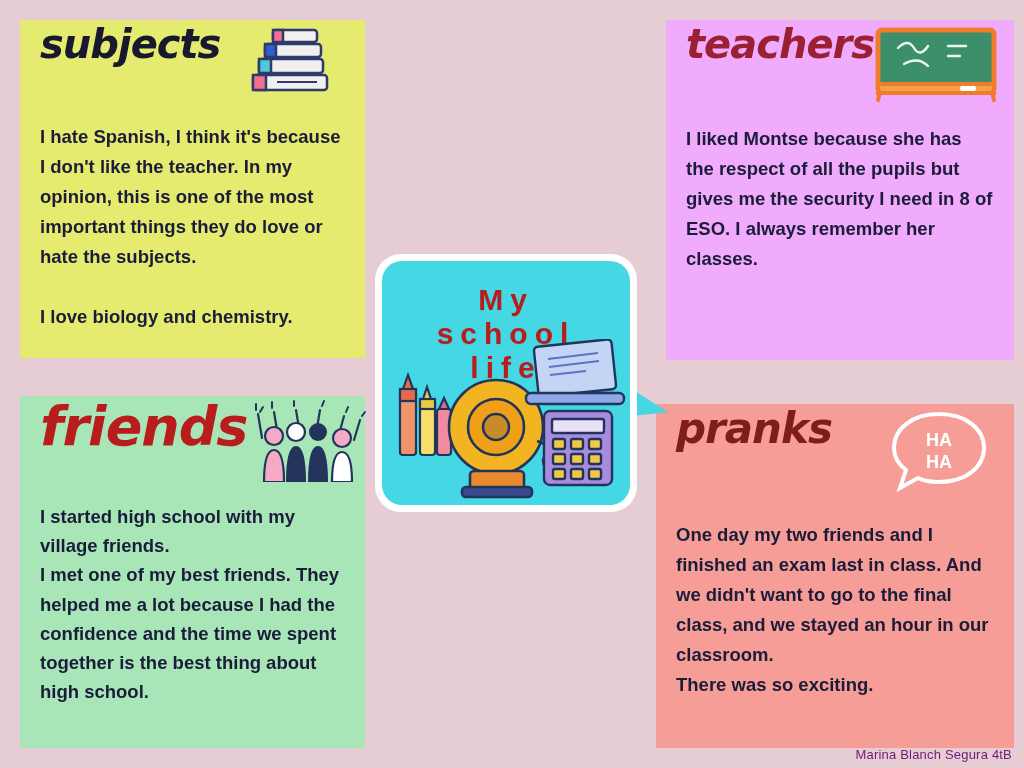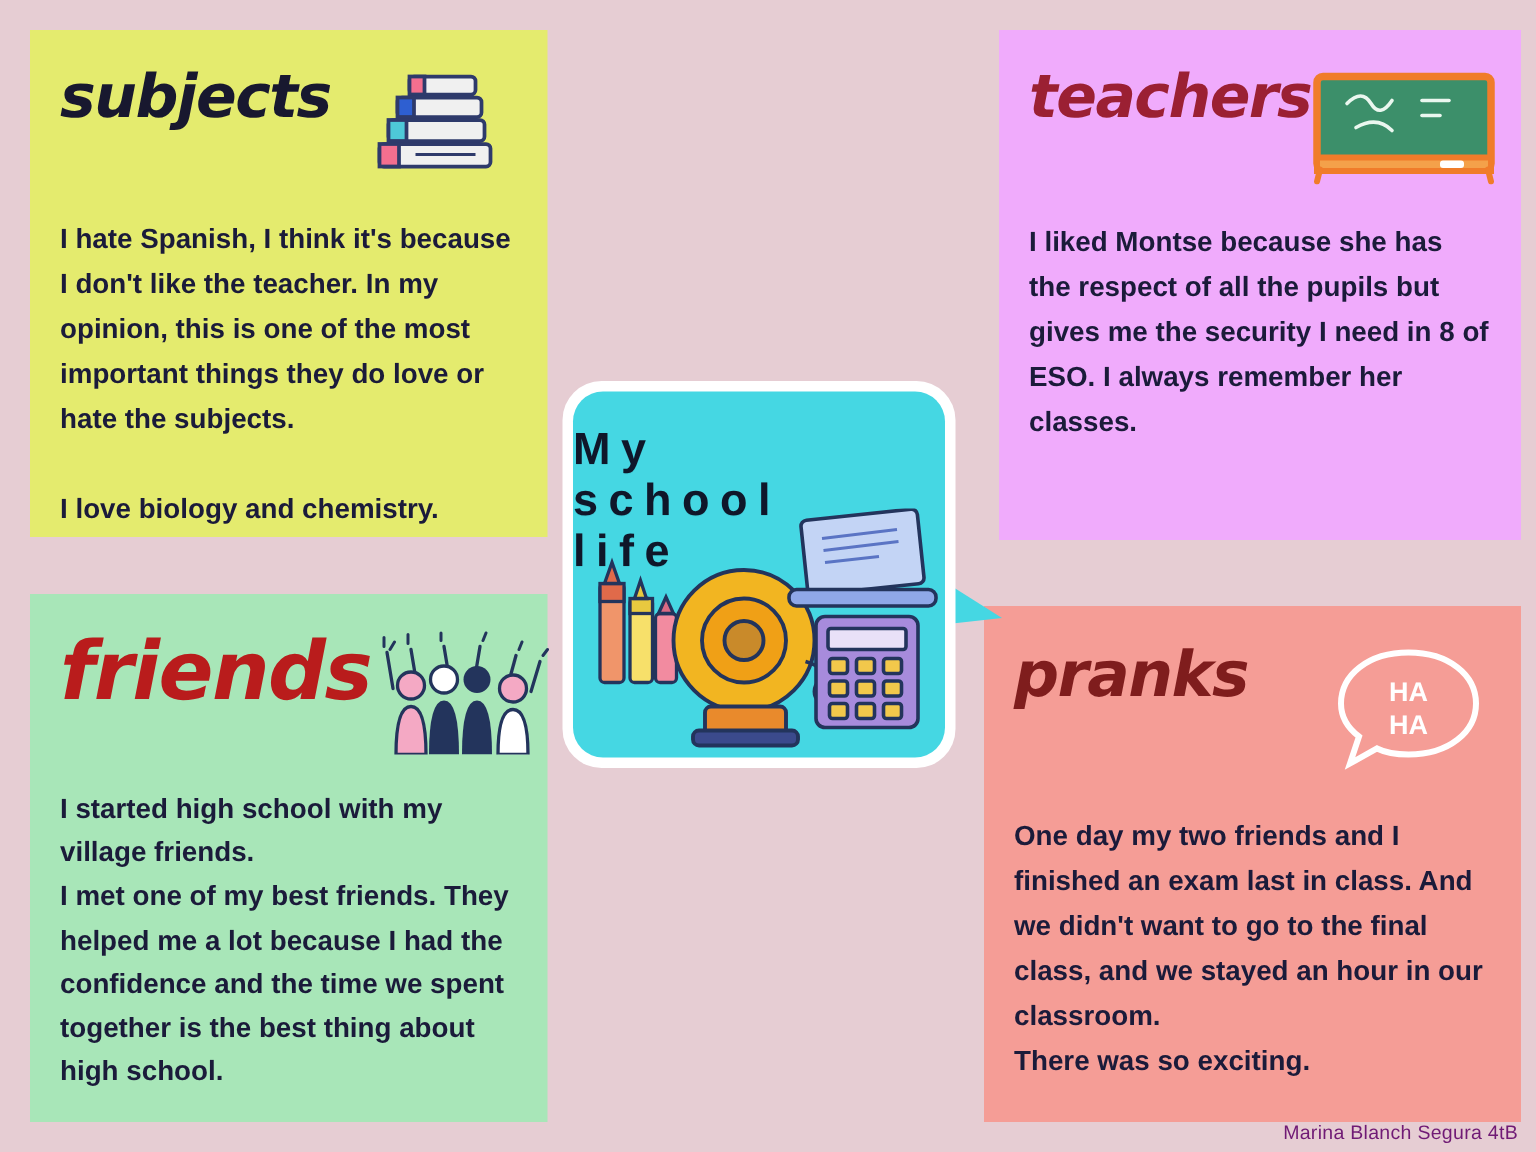--- a/index.html
+++ b/index.html
@@ -18,21 +18,21 @@
     position: absolute;
     left: 0; top: 0;
     width: 1024px;
     height: 768px;
   }
 
   
   .card {
     position: absolute;
     box-sizing: border-box;
-    padding: 25px 20px 18px 20px;
+    padding: 4px 20px 18px 20px;
   }
   .card-title {
     font-family: "DejaVu Sans", sans-serif;
     font-weight: bold;
     font-style: italic;
     font-size: 40px;
     line-height: 1;
     letter-spacing: -1px;
     margin: 0 0 6px 0;
     white-space: nowrap;
@@ -100,21 +100,22 @@
   #center-inner {
     width: 100%; height: 100%;
     background: #45d7e3;
     border-radius: 20px;
     position: relative;
     overflow: hidden;
   }
   #center-title {
     position: absolute;
     left: 0; right: 0; top: 22px;
-    color: #0f172a;
+    text-align: center;
+    color: #b91c1c;
     font-family: "Liberation Sans", sans-serif;
     font-weight: bold;
     font-size: 30px;
     line-height: 1.14;
     letter-spacing: 7px;
     white-space: pre-line;
     text-shadow: 0 1px 0 rgba(0,0,0,.06);
   }
   
   .connector {

